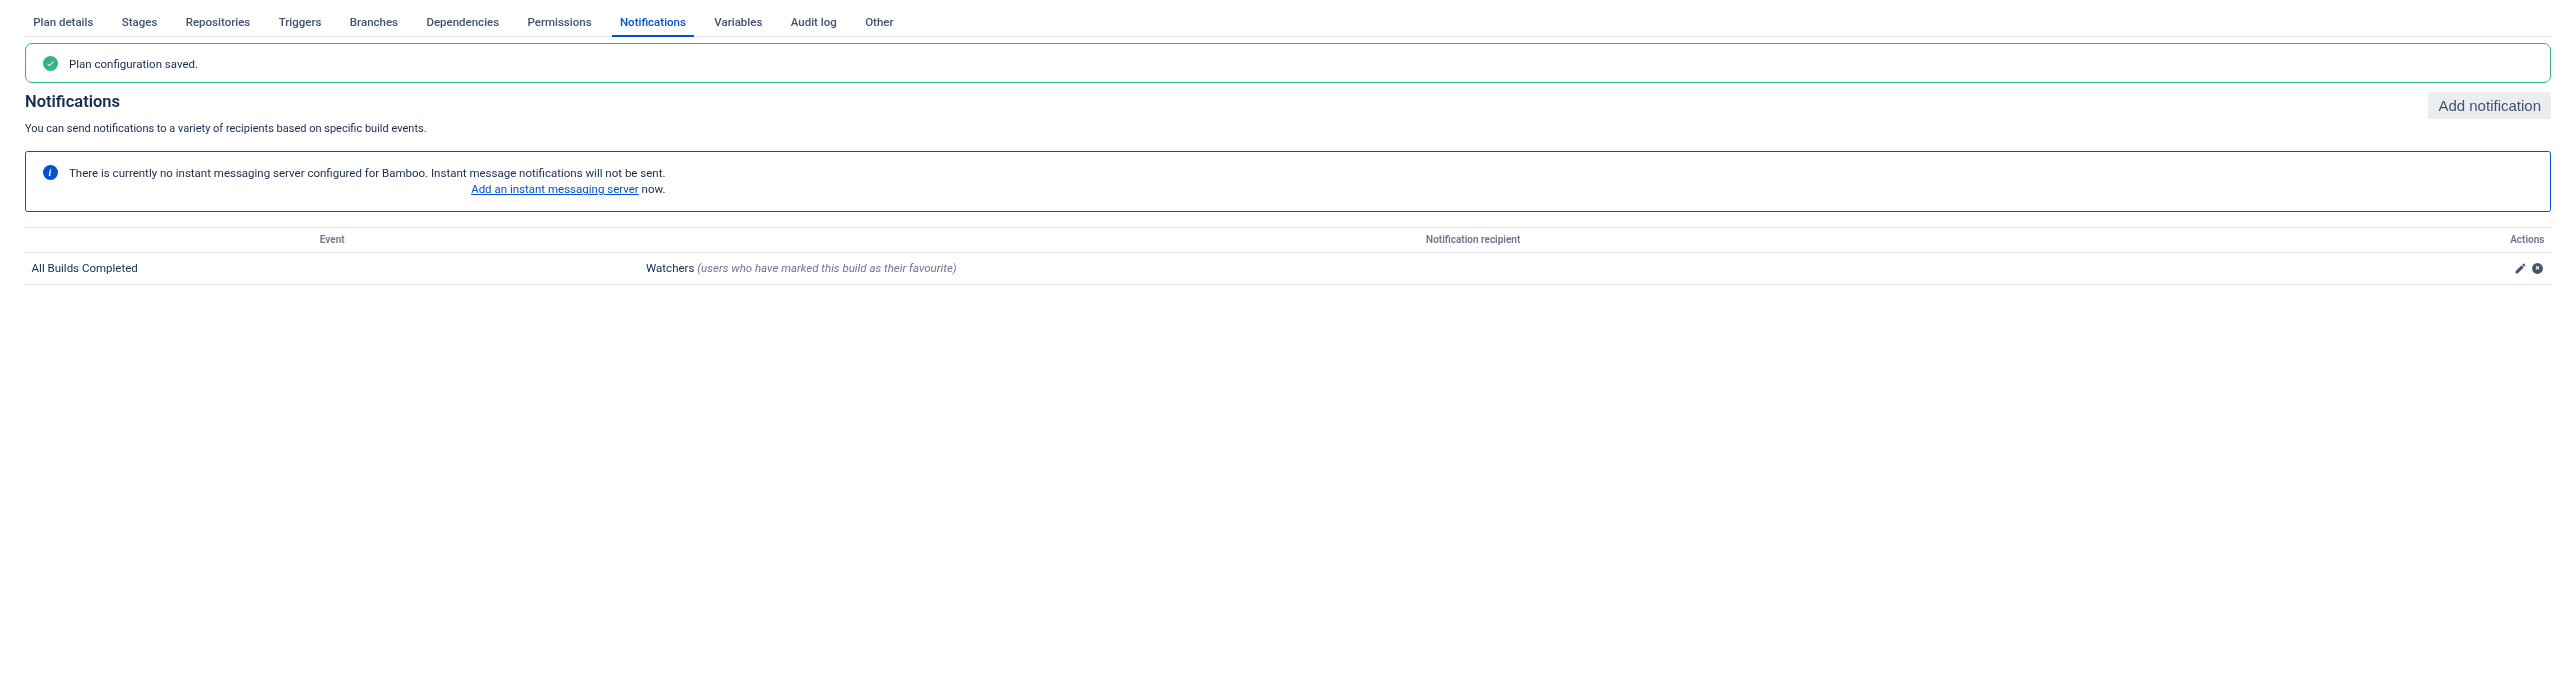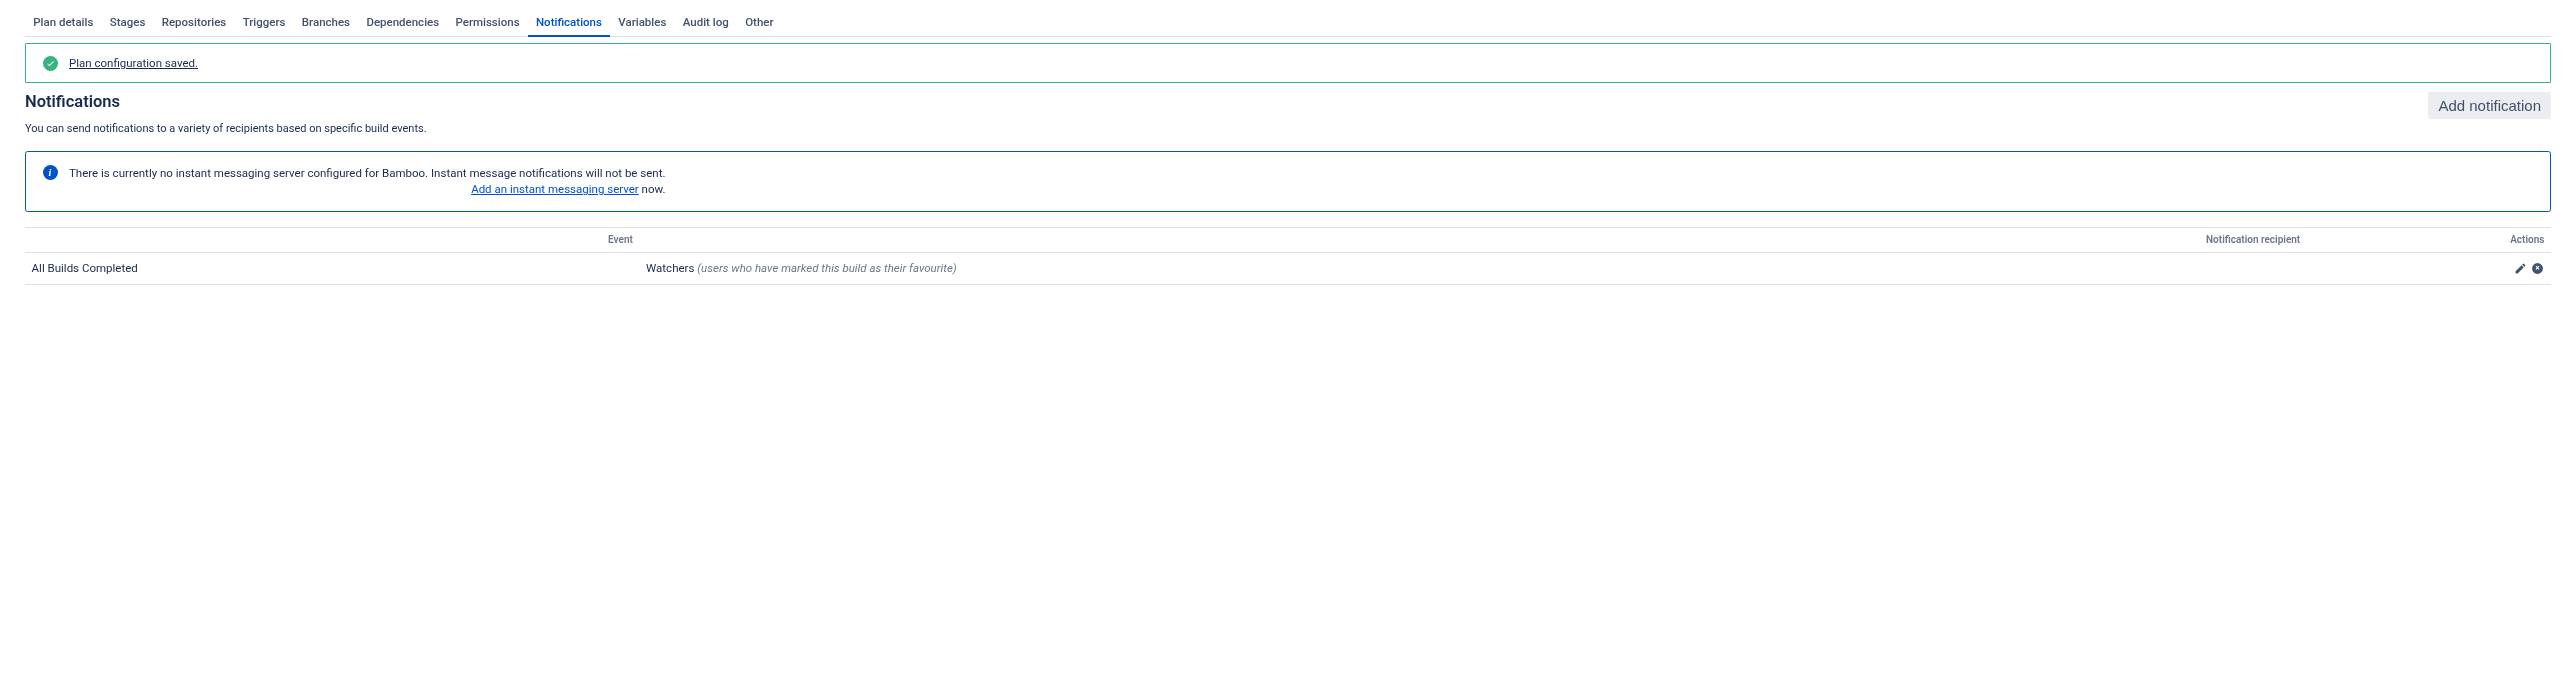--- a/index.html
+++ b/index.html
@@ -5,46 +5,45 @@
     * { margin: 0; padding: 0; box-sizing: border-box; }
     body {
       font-family: -apple-system, BlinkMacSystemFont, "Segoe UI", Roboto, sans-serif;
       font-size: 11.5px;
       color: #172B4D;
       background: #fff;
       padding: 8.2px 25px;
     }
     .tabs {
       display: flex;
-      gap: 0;
+      gap: 12px;
       border-bottom: 1.6px solid #dfe1e6;
       margin-bottom: 6.6px;
     }
     .tab {
       padding: 6.6px 8.2px;
       color: #42526E;
       cursor: pointer;
       font-size: 11.5px;
       border-bottom: 2.5px solid transparent;
       margin-bottom: -1.6px;
       font-weight: 500;
     }
     .tab.active {
       color: #0052CC;
       border-bottom-color: #0052CC;
     }
     .success-banner {
       border: 0.8px solid #36B37E;
-      border-radius: 1px;
+      border-radius: 7px;
       padding: 11.5px 16.5px;
       display: flex;
-      align-items: flex-start;
+      align-items: flex-end;
       gap: 11.5px;
       margin-bottom: 8.2px;
-      text-decoration: underline;
     }
     .success-icon {
       width: 15px;
       height: 15px;
       background: #36B37E;
       border-radius: 50%;
       display: flex;
       align-items: center;
       justify-content: center;
       flex-shrink: 0;
@@ -101,21 +100,21 @@
       font-family: serif;
     }
     .info-content { color: #172B4D; line-height: 1.4; text-align: right; }
     .info-link {
       color: #0052CC;
       text-decoration: underline;
       cursor: pointer;
     }
     .table { width: 100%; border-collapse: collapse; }
     .table th {
-      text-align: right;
+      text-align: center;
       font-weight: 600;
       color: #6B778C;
       font-size: 10px;
       padding: 6.6px 6.6px;
       border-top: 1.6px solid #dfe1e6;
       border-bottom: 0.8px solid #dfe1e6;
     }
     .table th.actions-col { text-align: right; }
     .table td {
       padding: 8.2px 6.6px;

